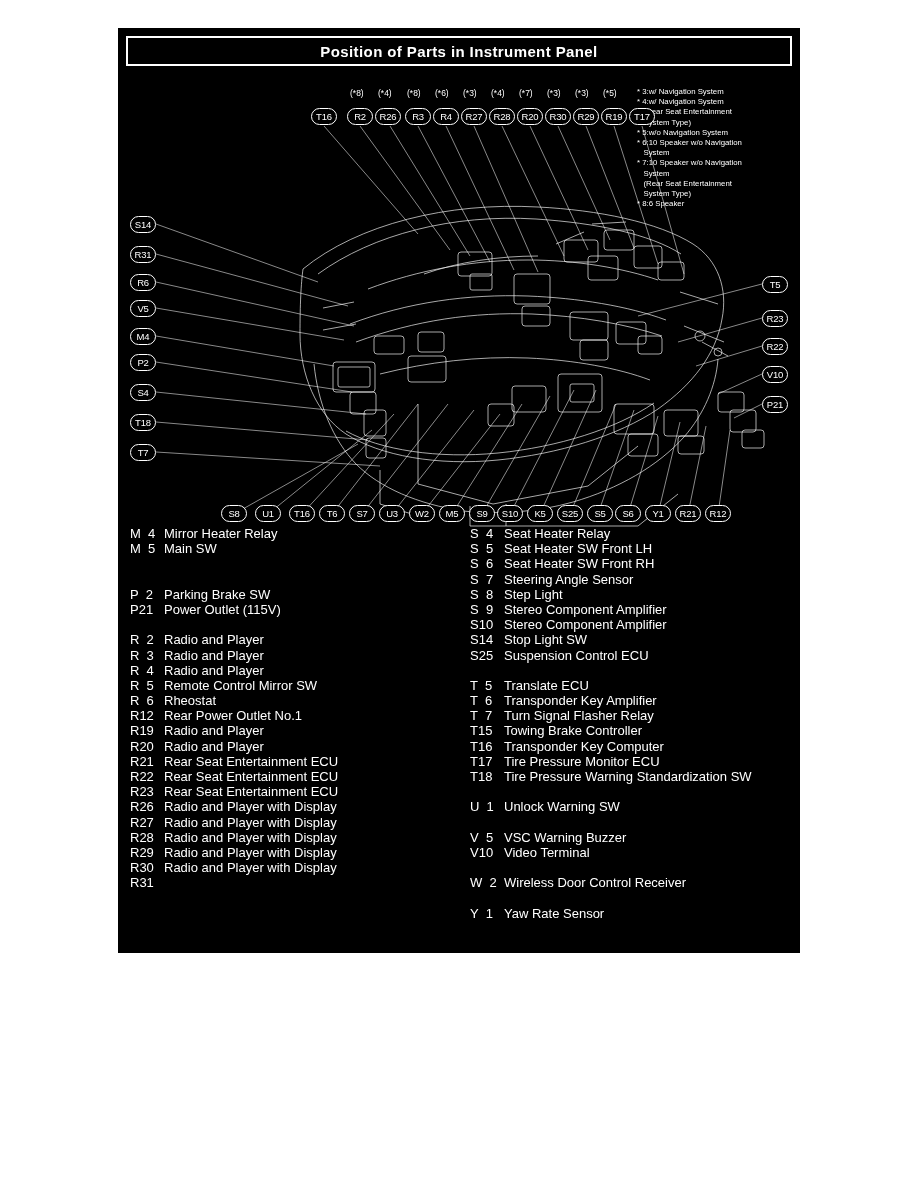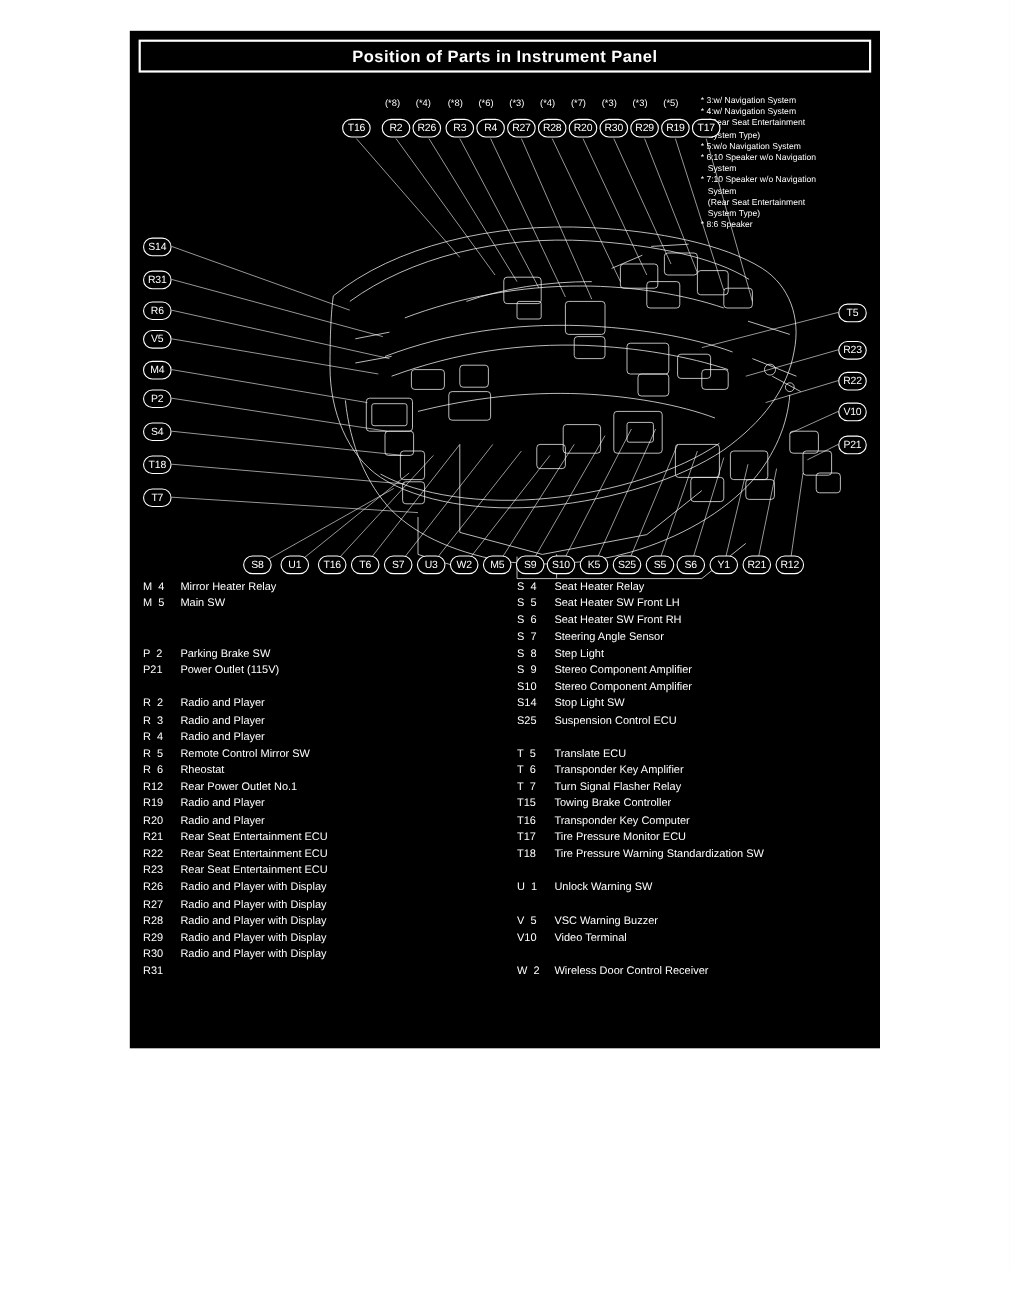--- a/index.html
+++ b/index.html
@@ -97,21 +97,21 @@
   #legend {
     position: absolute;
     left: 0;
     top: 498px;
     width: 682px;
     height: 420px;
   }
   .legend-col {
     position: absolute;
     top: 0;
-    font-size: 10px;
+    font-size: 13px;
     line-height: 15.2px;
     color: #ffffff;
     font-family: "Liberation Sans", sans-serif;
   }
   #legend-left { left: 12px; width: 330px; }
   #legend-right { left: 352px; width: 320px; }
   .legend-row { display: flex; height: 15.2px; }
   .legend-code {
     width: 34px;
     flex: 0 0 34px;
@@ -496,17 +496,21 @@
         <div class="legend-row">
             <span class="legend-code">V10</span>
             <span class="legend-name">Video Terminal</span>
           </div>
         <div class="spacer"></div>
         <div class="legend-row">
             <span class="legend-code">W  2</span>
             <span class="legend-name">Wireless Door Control Receiver</span>
           </div>
         <div class="spacer"></div>
+        <div class="legend-row">
+            <span class="legend-code">Y  1</span>
+            <span class="legend-name">Yaw Rate Sensor</span>
+          </div>
       </div>
     </div>
 
   </div>
 </div>
 
 </body></html>

